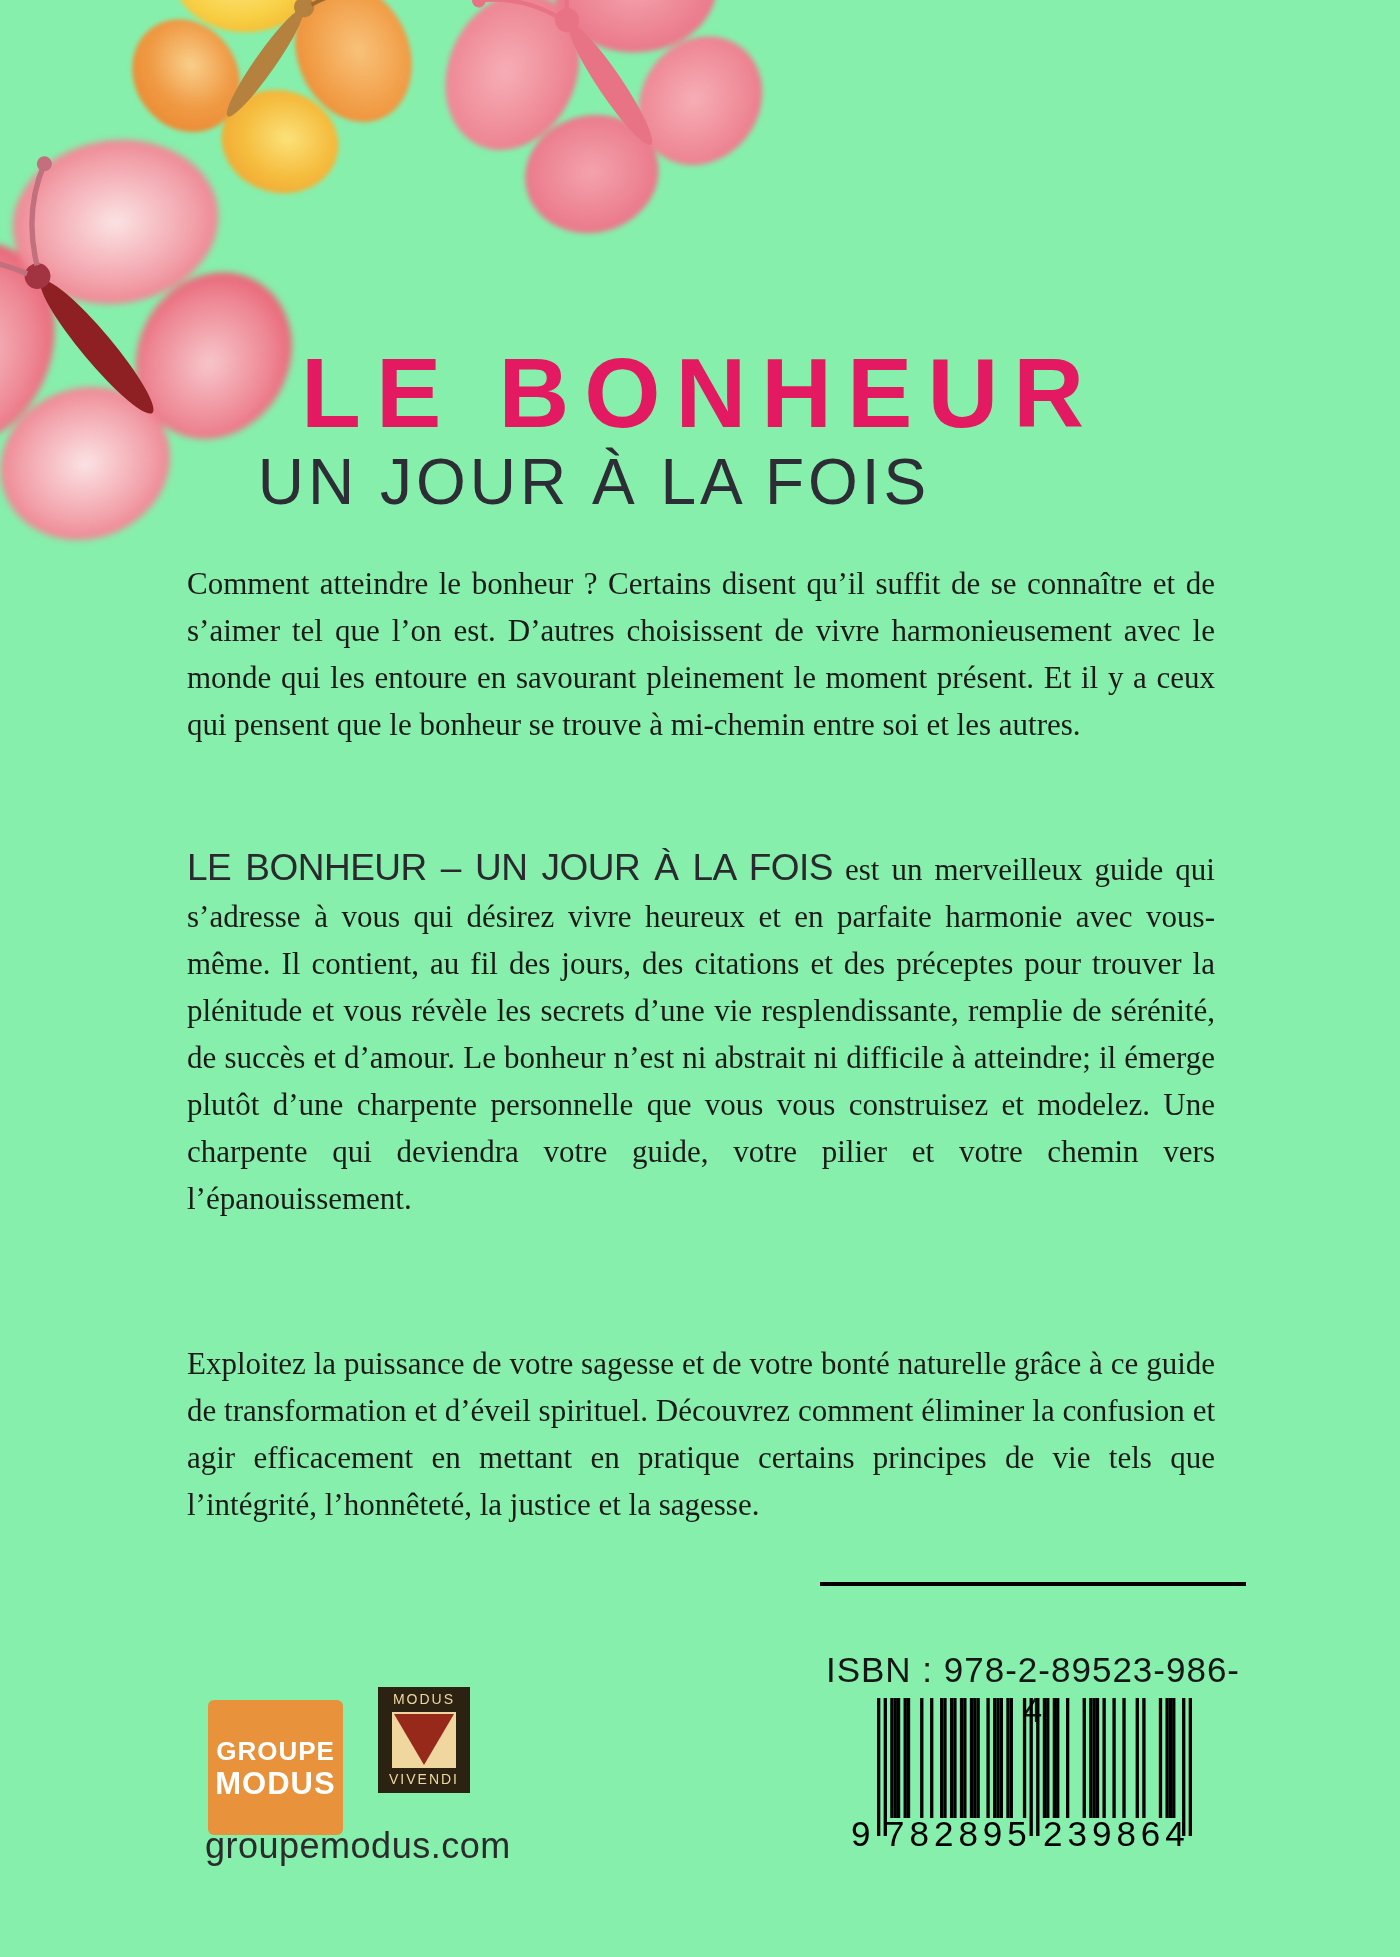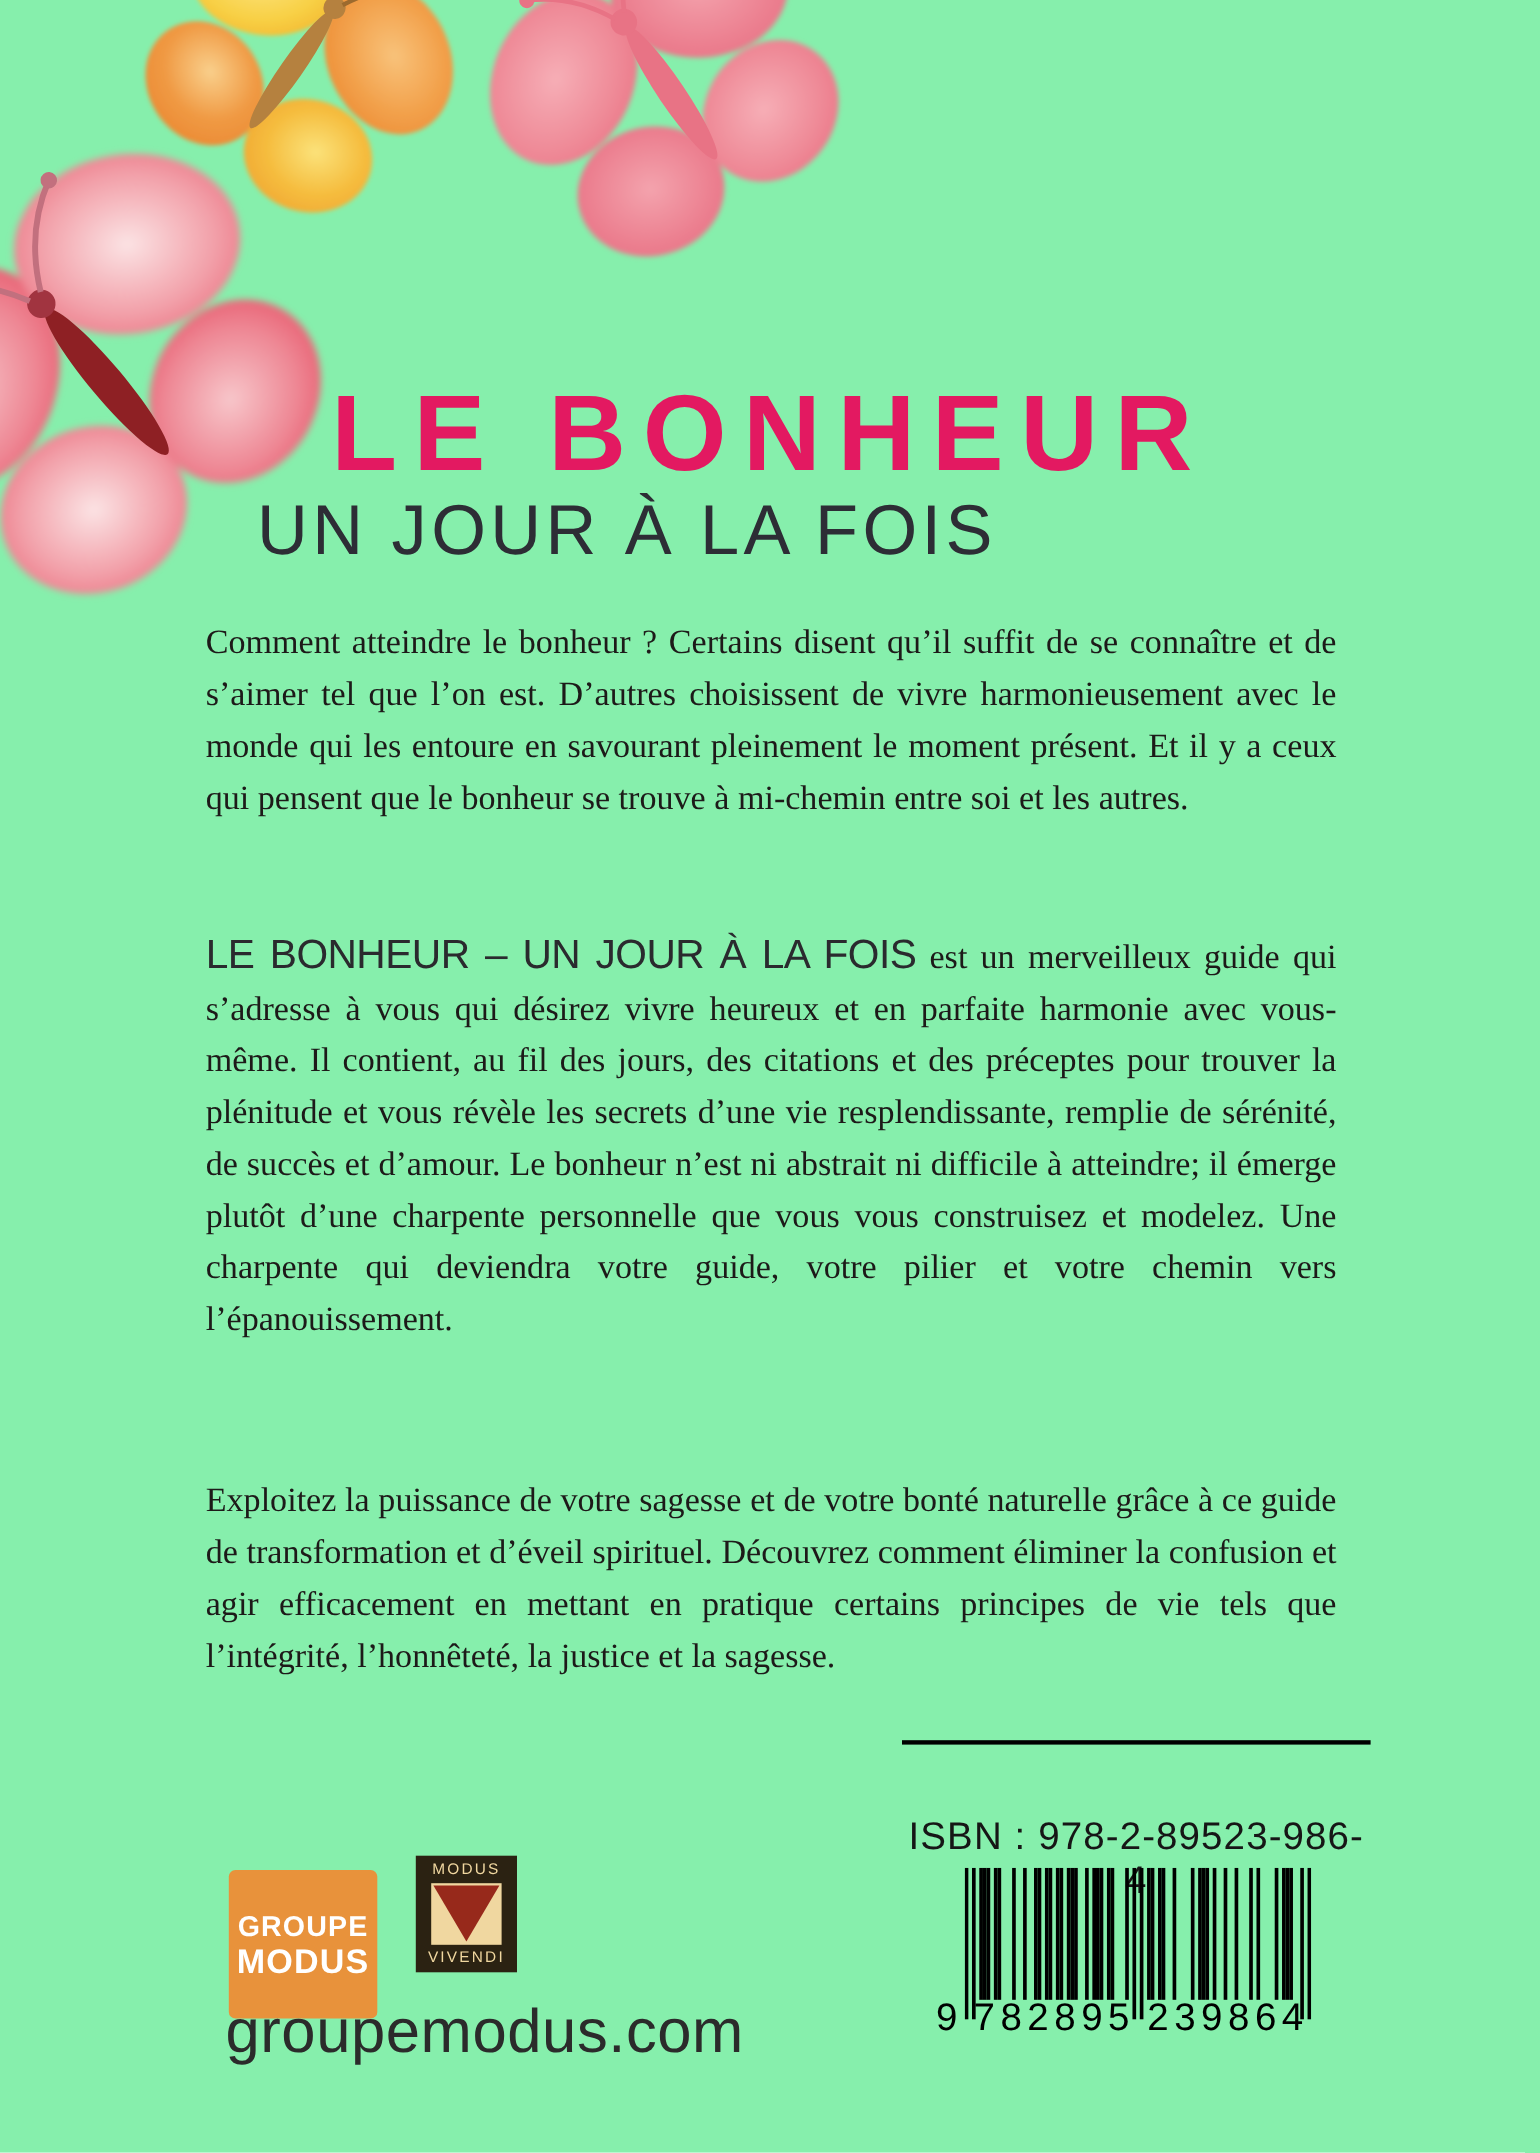--- a/index.html
+++ b/index.html
@@ -24,20 +24,21 @@
     letter-spacing:15px;
     color:#e31961;
   }
   .subtitle{
     position:absolute;left:0;top:446px;width:1140px;
     text-align:center;
     font-family:"Liberation Sans", sans-serif;
     font-weight:400;font-size:64px;line-height:72px;
     letter-spacing:4px;
     color:#2d2d35;
+    padding-left:24px;
   }
   
   .body-para{
     position:absolute;left:187px;width:1028px;margin:0;
     font-size:31px;line-height:47px;
     text-align:justify;
     color:#1d1a19;
   }
   #para1{top:560px;}
   #para2{top:844px;}
@@ -72,21 +73,21 @@
   }
   .mv-triangle{
     width:0;height:0;margin-top:2px;
     border-left:30px solid transparent;
     border-right:30px solid transparent;
     border-top:51px solid #97291b;
   }
   .website{
     position:absolute;left:205px;top:1822px;
     font-family:"Liberation Sans", sans-serif;
-    font-size:56px;line-height:48px;color:#2b2b2b;letter-spacing:0.5px;
+    font-size:36px;line-height:48px;color:#2b2b2b;letter-spacing:0.5px;
   }
   
   .isbn-rule{position:absolute;left:820px;top:1582px;width:426px;height:4px;background:#000000;}
   .isbn-label{
     position:absolute;left:820px;top:1650px;width:426px;
     text-align:center;
     font-family:"Liberation Sans", sans-serif;
     font-size:35px;letter-spacing:1px;color:#161616;
   }
   .barcode{position:absolute;left:845px;top:1698px;width:347px;height:158px;}

